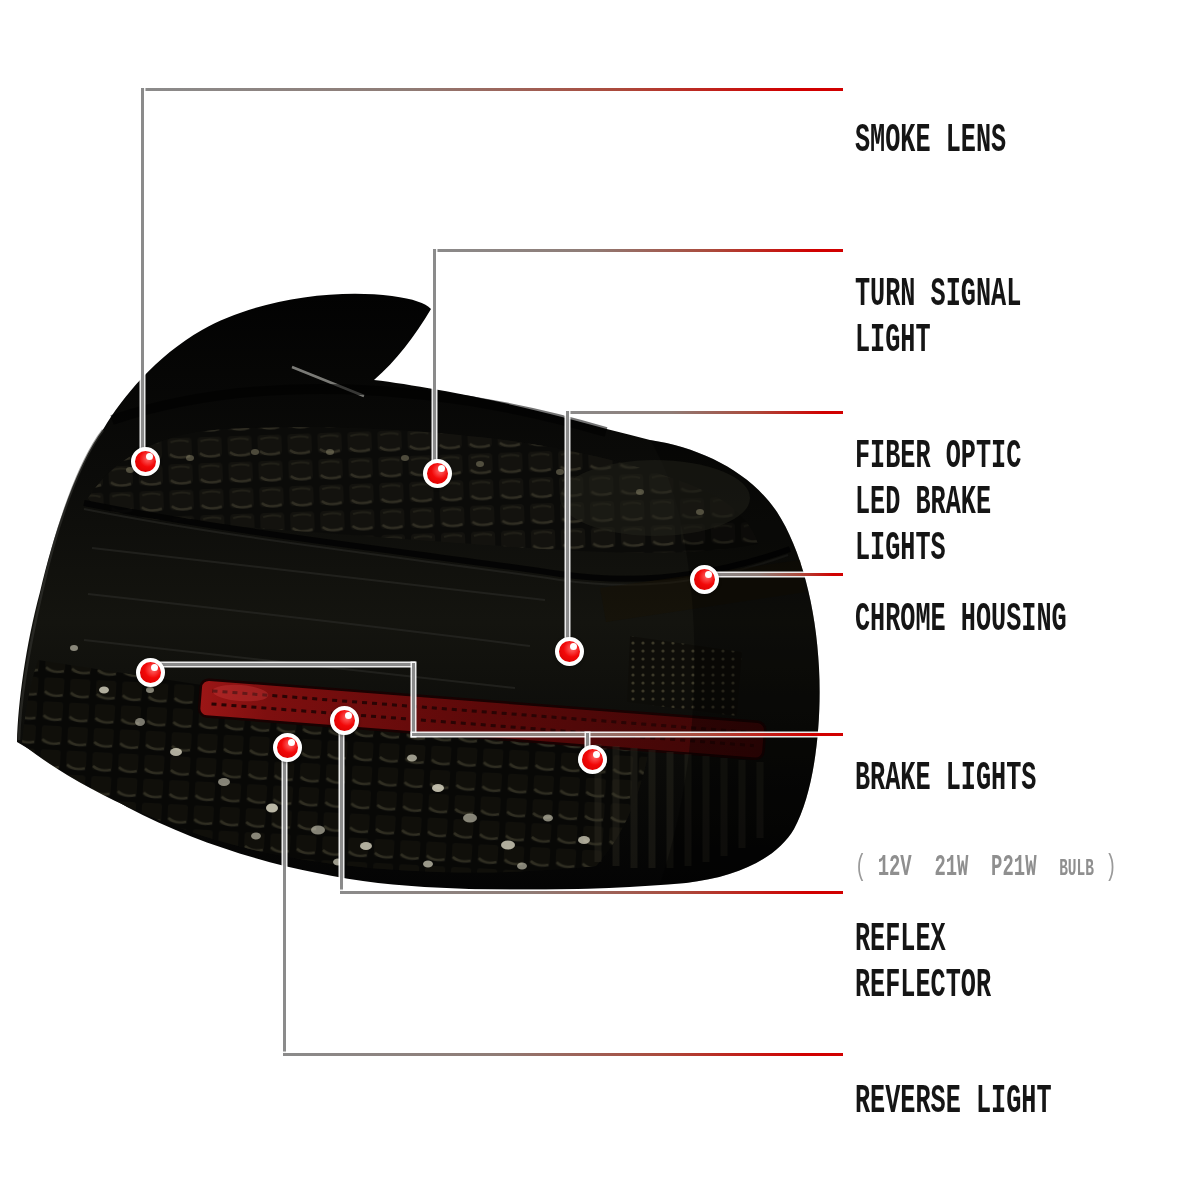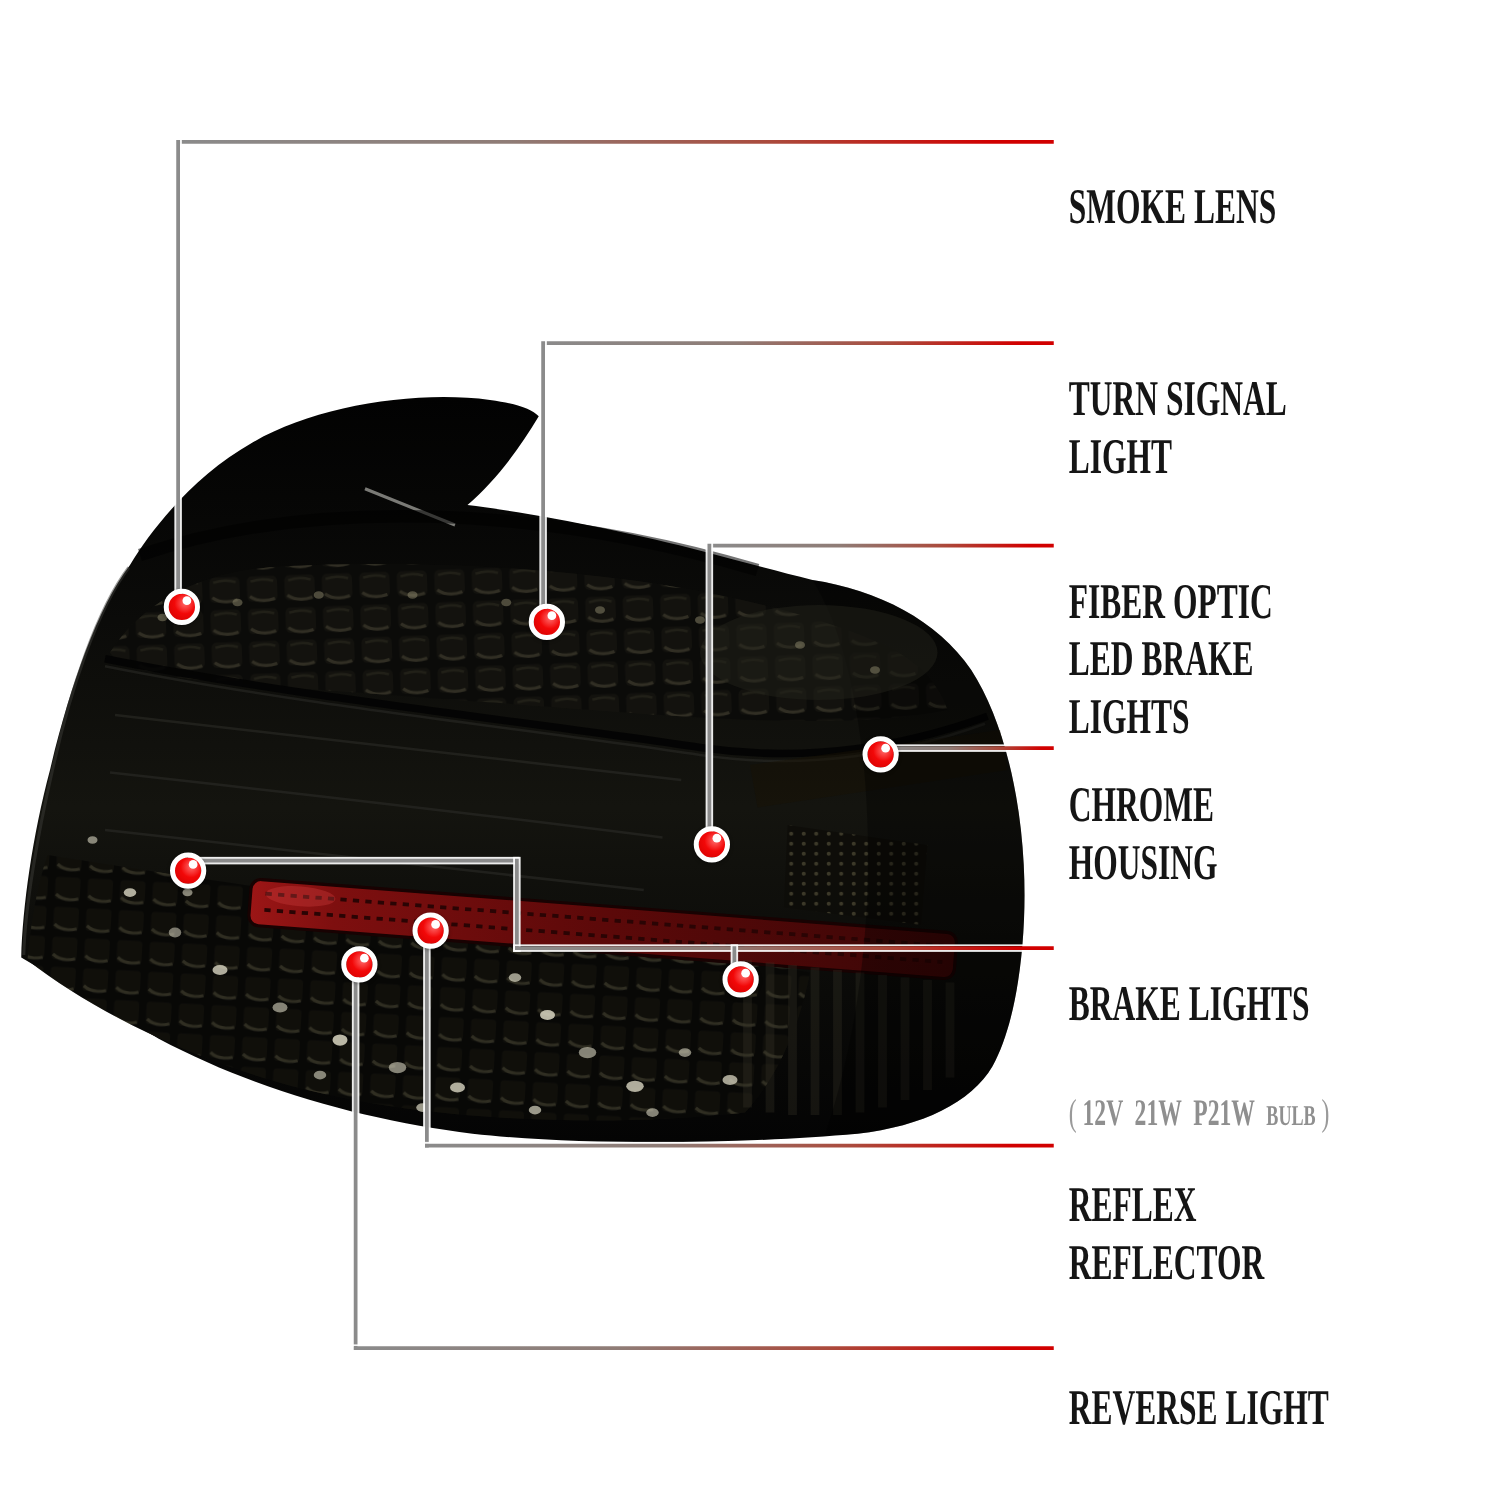--- a/index.html
+++ b/index.html
@@ -1,17 +1,17 @@
 <!DOCTYPE html>
 <html><head>
 <meta charset="utf-8">
 <style>
   html,body{margin:0;padding:0;background:#fff;}
   #stage{position:relative;width:1200px;height:1136px;background:#fff;overflow:hidden;
-         font-family:Liberation Serif, serif;margin-top:24px;}
+         font-family:Liberation Mono, monospace;}
   #photo{position:absolute;left:0;top:0;z-index:1;}
   #callout-layer{position:absolute;left:0;top:0;width:1200px;height:1200px;z-index:5;}
   .seg{position:absolute;background:#8b8b8b;box-shadow:0 0 0 1.5px rgba(255,255,255,.92);z-index:5;}
   .seg.h{height:3px;}
   .seg.v{width:3px;}
   .seg.red-end{background:linear-gradient(90deg,#8b8b8b 0%,#8f7c76 38%,#ab4a3c 68%,#d10000 93%,#d10000 100%);}
   .dot{position:absolute;box-sizing:content-box;width:21px;height:21px;border-radius:50%;
        background:radial-gradient(circle at 62% 36%,#ff6a6a 0,#f20808 45%,#cf0000 100%);
        border:4px solid #fff;box-shadow:0 1px 3px rgba(0,0,0,.35);z-index:7;}
   .glint{position:absolute;width:7px;height:7px;border-radius:50%;background:#fff;top:2px;right:3px;}

